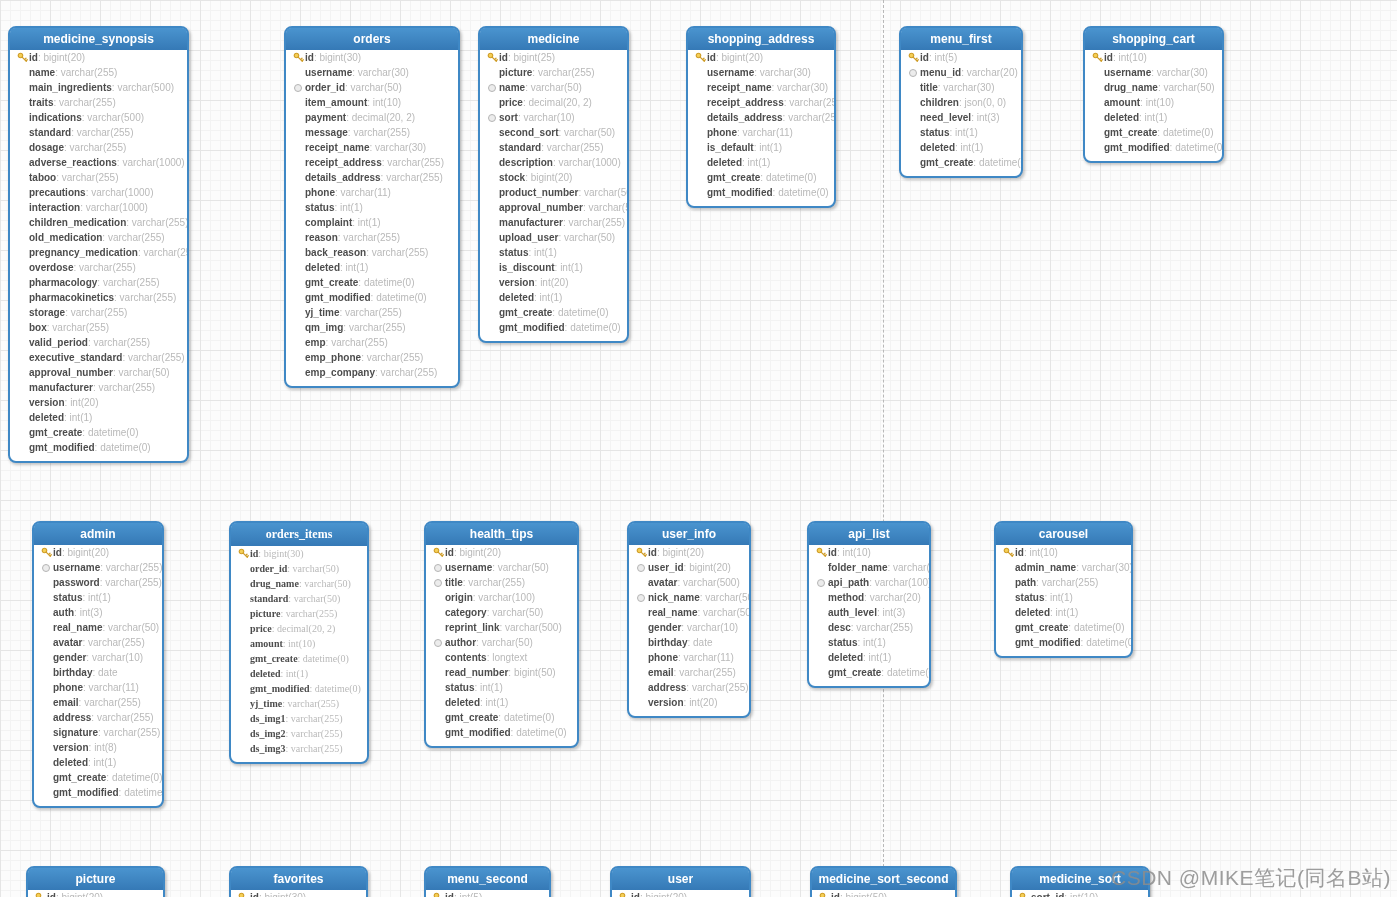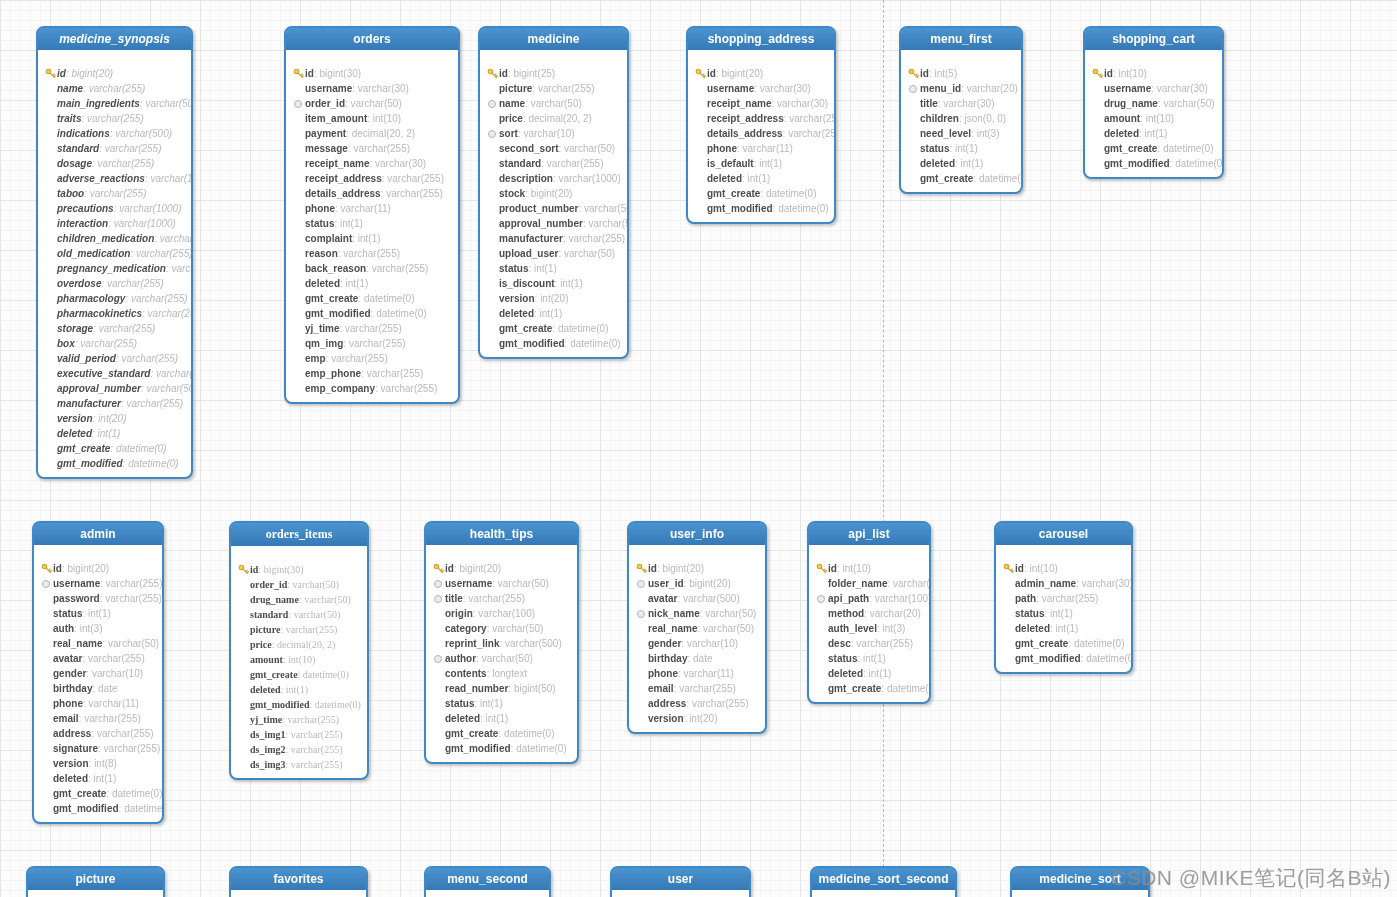--- a/index.html
+++ b/index.html
@@ -31,21 +31,21 @@
     background:linear-gradient(#4a94cf,#3579b6);
     color:#fff;
     font-size:12px;
     font-weight:bold;
     text-align:center;
     padding:4px 2px;
     border-radius:5px 5px 0 0;
     white-space:nowrap;
     overflow:hidden;
   }
-  .tbody{padding:16px 0 6px 0;}
+  .tbody{padding:0 0 6px 0;}
   .frow{
     height:15px;line-height:15px;
     font-size:10px;
     white-space:nowrap;
     overflow:hidden;
     display:flex;
     align-items:center;
     padding-left:5px;
   }
   .fic{
@@ -67,21 +67,21 @@
     z-index:20;
     letter-spacing:0.5px;
   }
 </style>
 </head>
 <body>
 
 <div id="canvas">
   <div class="page-break"></div>
   <div class="watermark">CSDN @MIKE笔记(同名B站)</div>
-<div class="table" style="left: 36px; top: 26px; width: 157px; font-style: italic;">
+<div class="table" style="left: 8px; top: 26px; width: 181px;">
       <div class="thead">medicine_synopsis</div>
       <div class="tbody">
         <div class="frow">
           <span class="fic">
             <svg width="11" height="11" viewBox="0 0 12 12">
               <circle cx="3.8" cy="3.8" r="2.5" fill="#f6cf56" stroke="#cf9c26" stroke-width="1.2"></circle>
               <path d="M5.6 5.6 L10.2 10.2 M8.3 8.3 L9.8 6.8 M9.8 9.8 L11.2 8.4" fill="none" stroke="#cf9c26" stroke-width="1.4" stroke-linecap="round"></path>
             </svg>
           </span>
           <span class="fname">id</span>
@@ -858,21 +858,21 @@
           <span class="fname">gmt_create</span>
           <span class="ftype">datetime(0)</span>
         </div>
         <div class="frow">
           <span class="fic"></span>
           <span class="fname">gmt_modified</span>
           <span class="ftype">datetime(0)</span>
         </div>
       </div>
     </div>
-    <div class="table" style="left: 627px; top: 521px; width: 140px;">
+    <div class="table" style="left: 627px; top: 521px; width: 124px;">
       <div class="thead">user_info</div>
       <div class="tbody">
         <div class="frow">
           <span class="fic">
             <svg width="11" height="11" viewBox="0 0 12 12">
               <circle cx="3.8" cy="3.8" r="2.5" fill="#f6cf56" stroke="#cf9c26" stroke-width="1.2"></circle>
               <path d="M5.6 5.6 L10.2 10.2 M8.3 8.3 L9.8 6.8 M9.8 9.8 L11.2 8.4" fill="none" stroke="#cf9c26" stroke-width="1.4" stroke-linecap="round"></path>
             </svg>
           </span>
           <span class="fname">id</span>

